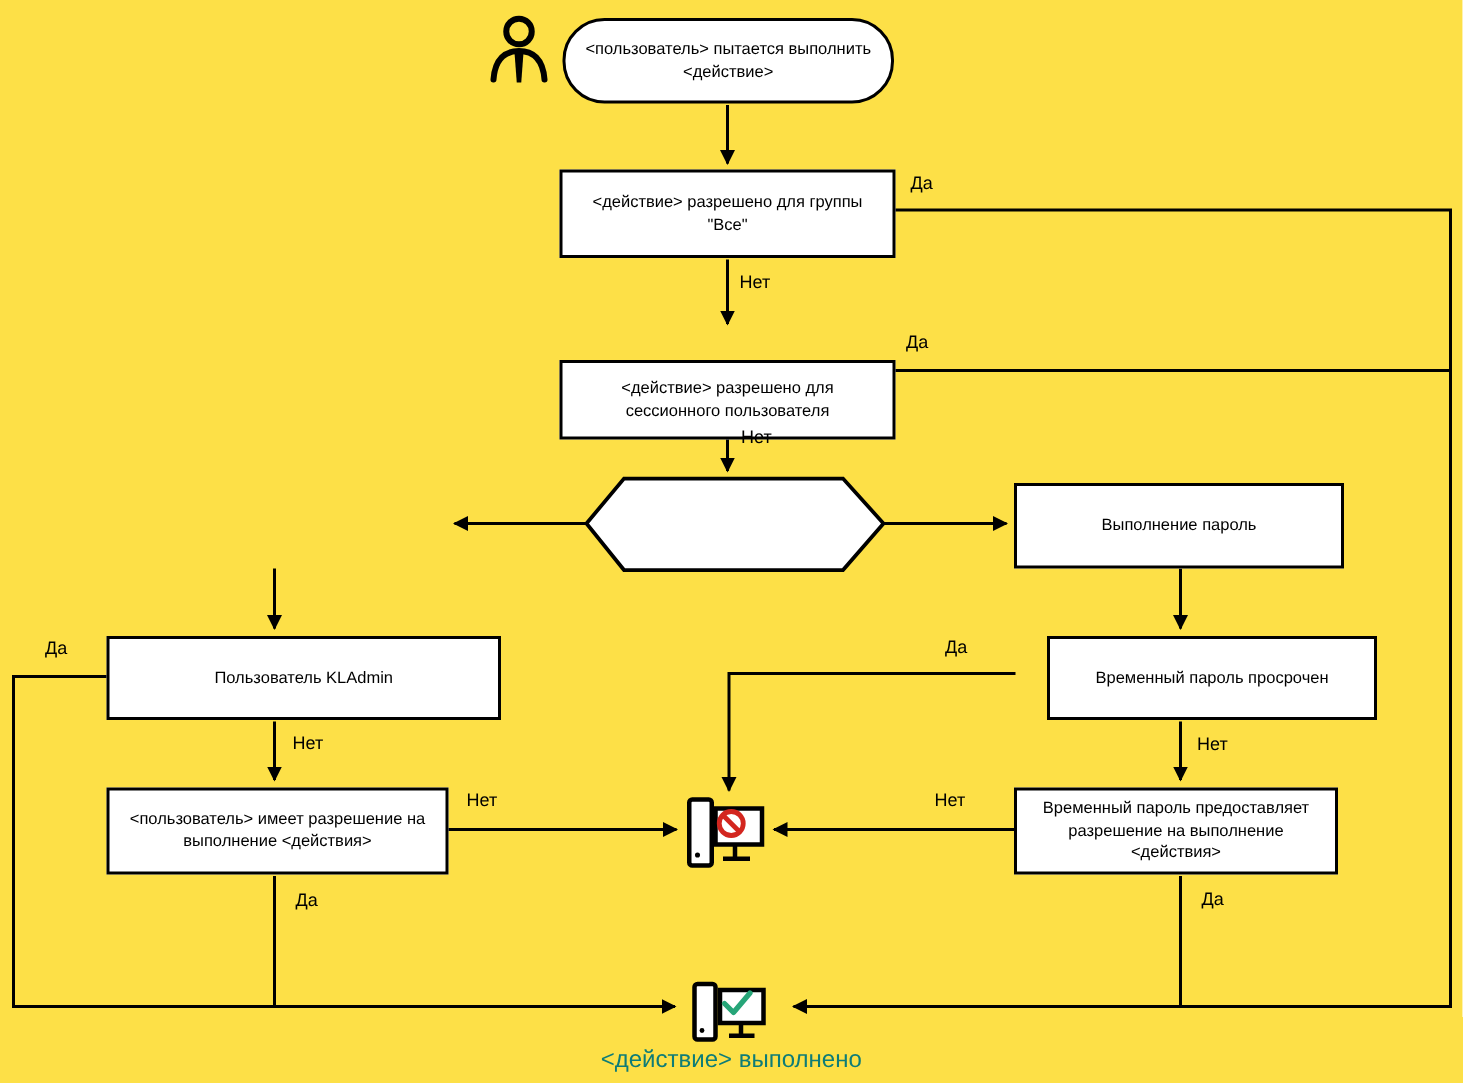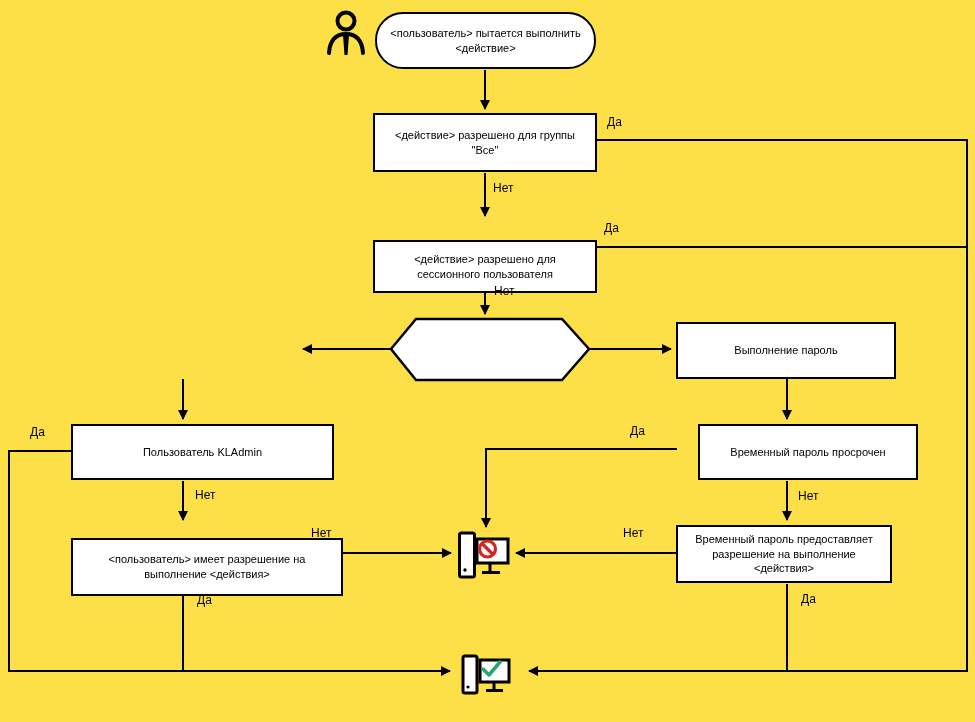--- a/index.html
+++ b/index.html
@@ -114,34 +114,35 @@
   <div class="node" style="left:373px; top:113px; width:224px; height:59px;">&lt;действие&gt; разрешено для группы "Все"</div>
 
   <div class="node" style="left:373px; top:220px; width:224px; height:53px;margin-top:20px;">&lt;действие&gt; разрешено для сессионного пользователя</div>
 
 
 
   <div class="node" style="left:676px; top:322px; width:220px; height:57px;">Выполнение пароль</div>
 
   <div class="node" style="left:71px; top:424px; width:263px; height:56px;">Пользователь KLAdmin</div>
 
-  <div class="node" style="left:71px; top:525px; width:272px; height:58px;margin-top:13px;">&lt;пользователь&gt; имеет разрешение на выполнение &lt;действия&gt;</div>
+  <div class="node" style="left:71px; top:525px; width:228px; height:58px;">&lt;пользователь&gt; имеет разрешение на выполнение &lt;действия&gt;</div>
 
   <div class="node" style="left:676px; top:424px; width:220px; height:56px;margin-left:22px;">Временный пароль просрочен</div>
 
   <div class="node" style="left:676px; top:525px; width:216px; height:58px;">Временный пароль предоставляет разрешение на выполнение &lt;действия&gt;</div>
 
   <span class="edge-label" style="left:607px; top:115px;">Да</span>
   <span class="edge-label" style="left:493px; top:181px;">Нет</span>
   <span class="edge-label" style="left:604px; top:221px;">Да</span>
   <span class="edge-label" style="left:494px; top:284px;">Нет</span>
   <span class="edge-label" style="left:30px;  top:425px;">Да</span>
   <span class="edge-label" style="left:195px; top:488px;">Нет</span>
   <span class="edge-label" style="left:311px; top:526px;">Нет</span>
   <span class="edge-label" style="left:197px; top:593px;">Да</span>
   <span class="edge-label" style="left:630px; top:424px;">Да</span>
   <span class="edge-label" style="left:798px; top:489px;">Нет</span>
   <span class="edge-label" style="left:623px; top:526px;">Нет</span>
   <span class="edge-label" style="left:801px; top:592px;">Да</span>
 
 
+  <div class="status-text" style="left: 380px; top: 697px; width: 215px; color: rgb(14, 124, 119);">&lt;действие&gt; выполнено</div>
 
 </div>
 
 </body></html>

